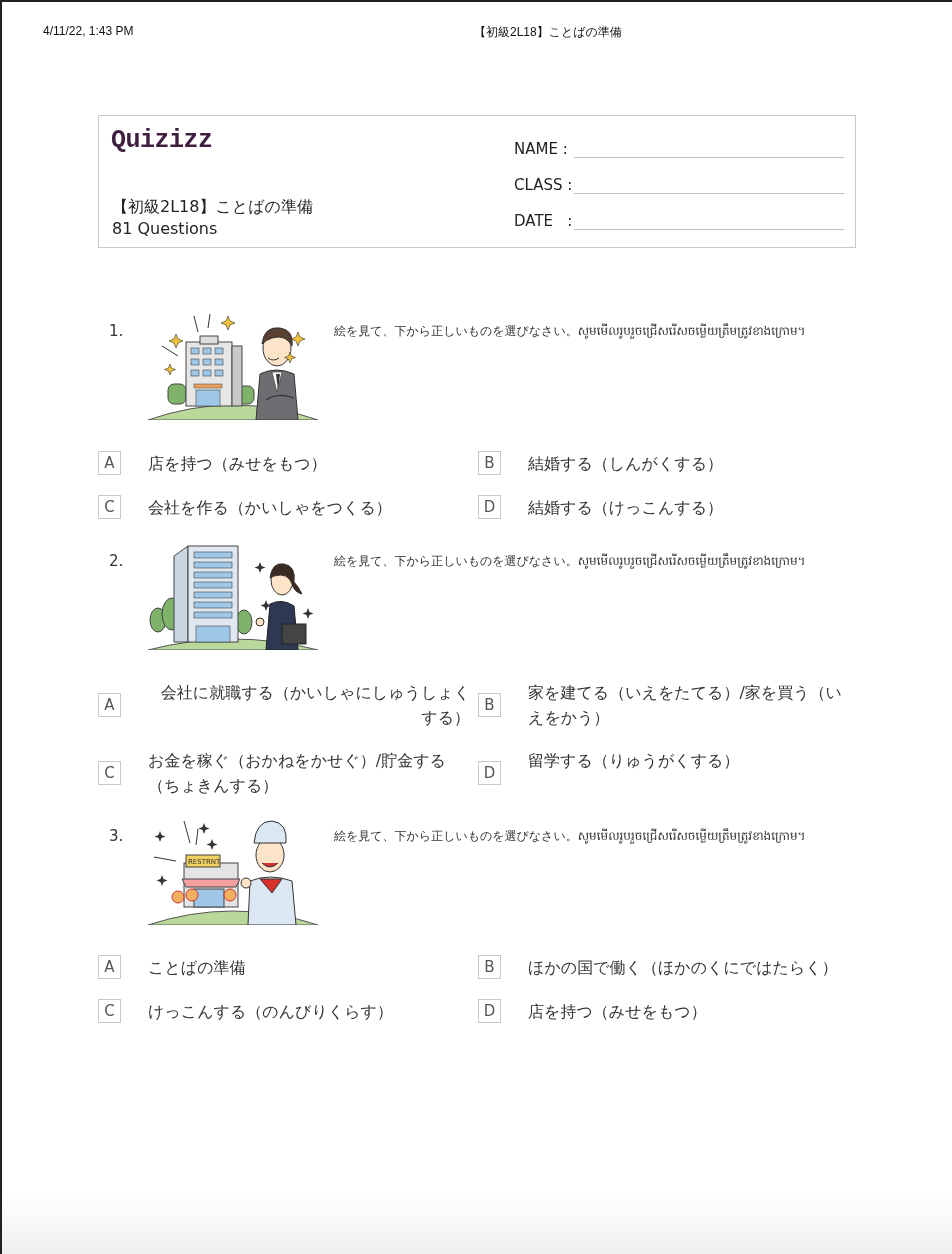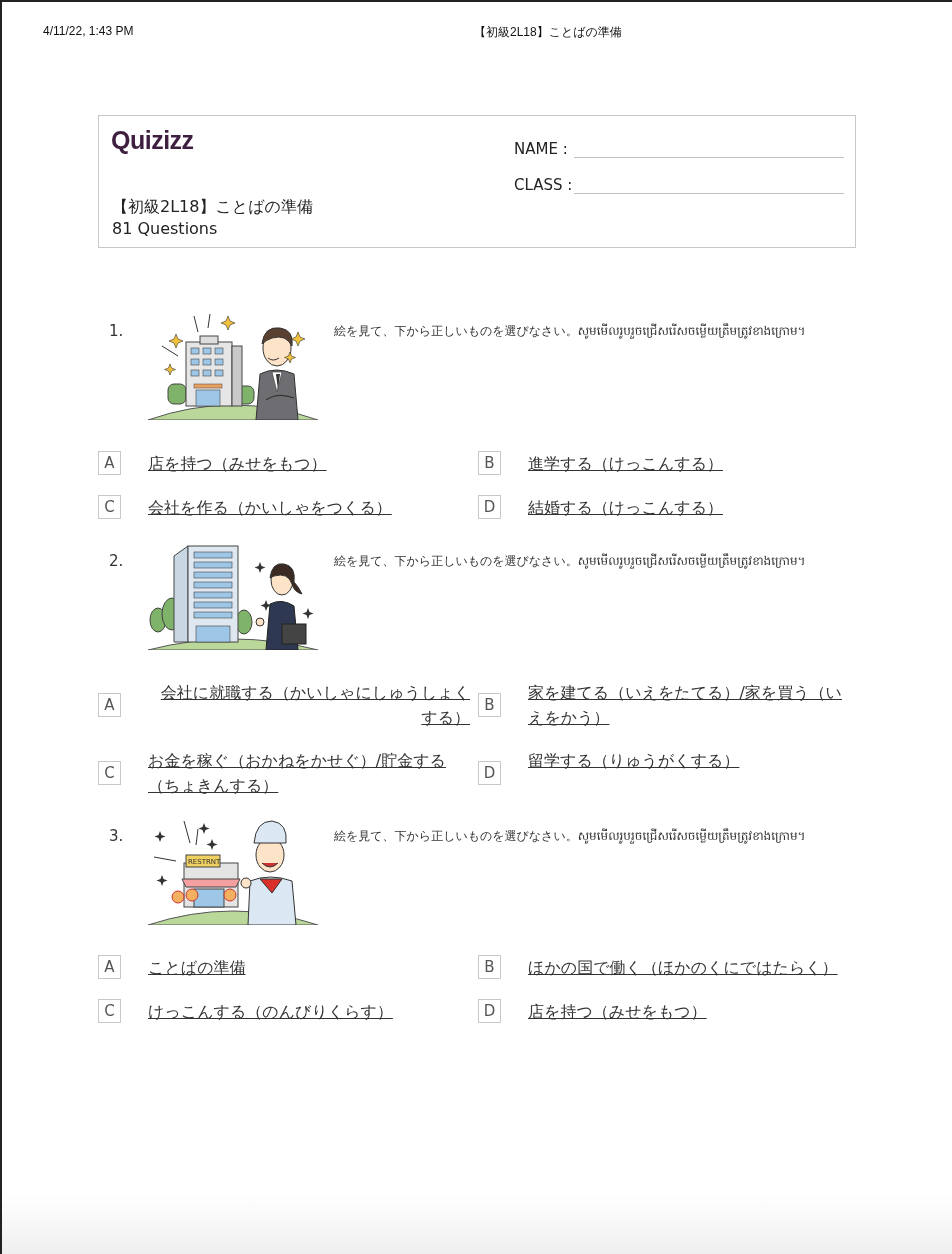--- a/index.html
+++ b/index.html
@@ -15,37 +15,37 @@
     .bottom-fade { position: absolute; left: 2px; right: 0; bottom: 0; height: 60px;
       background: linear-gradient(#ffffff, #efefef); }
 
     .print-header { position: absolute; top: 24px; left: 0; width: 952px; height: 16px;
       font-family: "Liberation Sans", sans-serif; font-size: 12px; color: #111; padding-left: 13px; }
     .print-date { position: absolute; left: 43px; top: 0; }
     .print-title { position: absolute; left: 474px; top: 0; }
 
     .header-box { position: absolute; left: 98px; top: 115px; width: 758px; height: 133px;
       border: 1px solid #c8c8c8; box-sizing: border-box; }
-    .logo { position: absolute; left: 12px; top: 10px; font-family: Liberation Sans, sans-serif;
+    .logo { position: absolute; left: 12px; top: 10px; font-family: Liberation Mono, monospace;
       font-weight: bold; font-size: 25px; color: #3f1f3f; letter-spacing: -0.5px; }
     .quiz-title { position: absolute; left: 13px; top: 81px; font-size: 16px; color: #222; }
     .quiz-count { position: absolute; left: 13px; top: 103px; font-size: 16px; color: #222; }
     .field { position: absolute; left: 415px; width: 330px; height: 22px; font-size: 15px; color: #222; }
     .field .lbl { position: absolute; left: 0; bottom: 0; white-space: pre; }
     .field .line { position: absolute; left: 60px; right: 0; bottom: 0; height: 1px; background: #c0c0c0; }
 
     .question { position: absolute; left: 98px; width: 760px; }
     .q-num { position: absolute; left: 11px; top: 0; font-size: 15px; color: #333; }
     .q-img { position: absolute; left: 50px; top: -10px; width: 170px; height: 108px; }
     .q-text { position: absolute; left: 236px; top: -3px; width: 520px; font-size: 12px; line-height: 25px; color: #333; }
 
     .opt { position: absolute; font-size: 16px; color: #333; line-height: 25px; }
     .opt .letter { position: absolute; left: 0; width: 23px; height: 24px; border: 1px solid #c8c8c8;
       box-sizing: border-box; text-align: center; font-size: 15px; line-height: 22px; color: #555; }
-    .opt .otext { position: absolute; left: 50px; width: 330px; text-decoration: underline; }
+    .opt .otext { position: absolute; left: 50px; width: 330px; }
   </style>
 </head>
 <body>
 
 <div class="frame-top"></div>
 <div class="frame-left"></div>
 <div class="bottom-fade"></div>
 
 <div class="print-header">
   <span class="print-date">4/11/22, 1:43 PM</span>
@@ -56,20 +56,24 @@
   <div class="logo">Quizizz</div>
   <div class="quiz-title">【初級2L18】ことばの準備</div>
   <div class="quiz-count">81 Questions</div>
 
   <div class="field" style="top:20px;">
     <span class="lbl">NAME :</span>
     <span class="line"></span>
   </div>
   <div class="field" style="top:56px;">
     <span class="lbl">CLASS :</span>
+    <span class="line"></span>
+  </div>
+  <div class="field" style="top:92px;">
+    <span class="lbl">DATE   :</span>
     <span class="line"></span>
   </div>
 </div>
 
 <div class="question" style="top:322px;">
   <span class="q-num">1.</span>
   <svg class="q-img" viewBox="0 0 170 108">
     <path d="M0 108 Q85 78 170 108 Z" fill="#b9d89a" stroke="#555" stroke-width="1"></path>
     <rect x="20" y="72" width="18" height="20" rx="6" fill="#7fb36a" stroke="#444"></rect>
     <rect x="88" y="74" width="18" height="18" rx="6" fill="#7fb36a" stroke="#444"></rect>
@@ -111,21 +115,21 @@
   </svg>
   <div class="q-text">絵を見て、下から正しいものを選びなさい。សូមមើលរូបរួចជ្រើសរើសចម្លើយត្រឹមត្រូវខាងក្រោម។</div>
 </div>
 
 <div class="opt" style="left:98px; top:451px;">
   <span class="letter">A</span>
   <span class="otext">店を持つ（みせをもつ）</span>
 </div>
 <div class="opt" style="left:478px; top:451px;">
   <span class="letter">B</span>
-  <span class="otext">進学する（けっこんする）</span>
+  <span class="otext">結婚する（しんがくする）</span>
 </div>
 <div class="opt" style="left:98px; top:495px;">
   <span class="letter">C</span>
   <span class="otext">会社を作る（かいしゃをつくる）</span>
 </div>
 <div class="opt" style="left:478px; top:495px;">
   <span class="letter">D</span>
   <span class="otext">結婚する（けっこんする）</span>
 </div>
 

